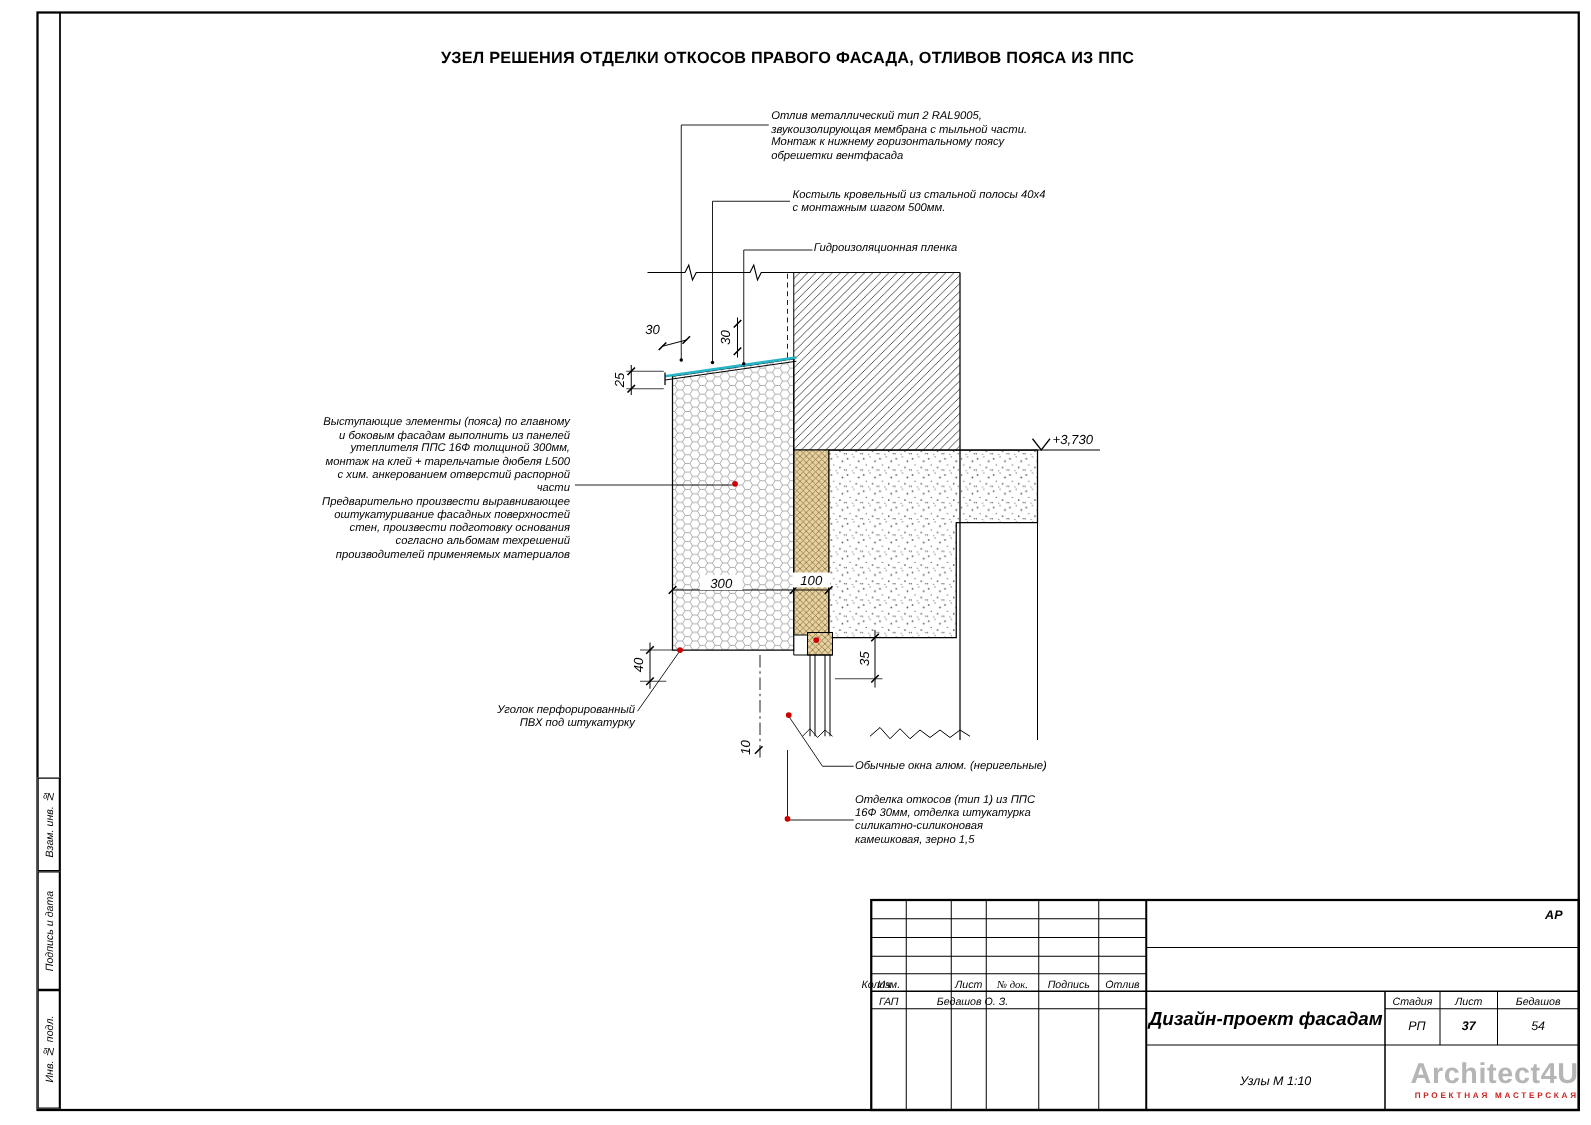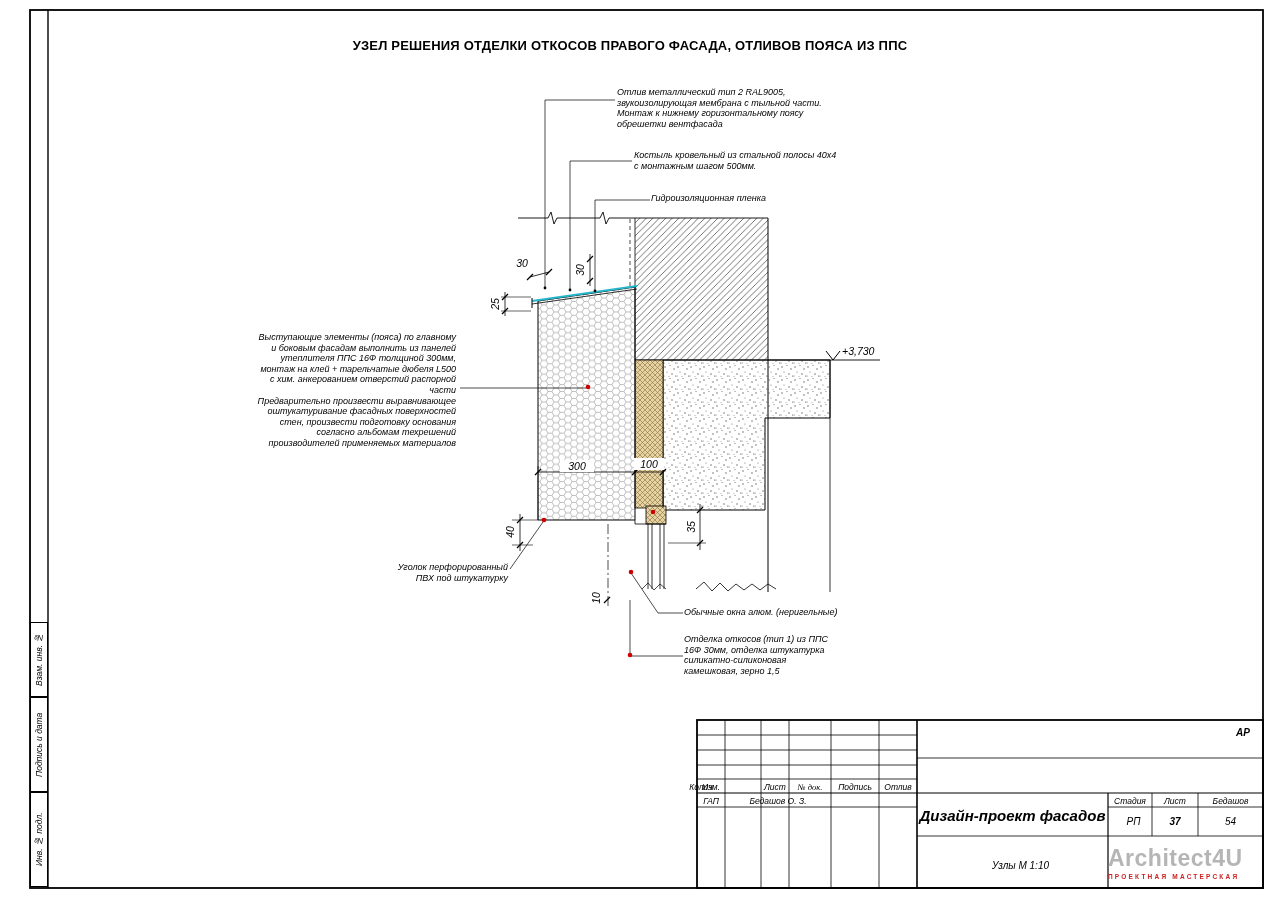--- a/index.html
+++ b/index.html
@@ -17,21 +17,21 @@
        font:italic 8.5px "Liberation Sans",sans-serif;}
   .tbt{position:absolute;display:flex;align-items:center;justify-content:center;
        font:italic 8.5px "Liberation Sans",sans-serif;}
   .tbt.rightal{justify-content:flex-end;}
   .project-name{font:italic 600 15px "Liberation Sans",sans-serif;}
   .code-ap{font:italic 700 10px "Liberation Sans",sans-serif;}
   .node-scale{font:italic 10px "Liberation Sans",sans-serif;}
   .logo-main{font:700 23px "Liberation Sans",sans-serif;color:#b5b5b5;letter-spacing:.5px;}
   .logo-sub{font:700 6.5px "Liberation Sans",sans-serif;color:#cc2222;letter-spacing:2.2px;margin-top:1px;}
   .logo-box{position:absolute;left:1108px;top:838px;width:155px;height:48px;
-       display:flex;flex-direction:column;align-items:flex-start;justify-content:center;}
+       display:flex;flex-direction:column;align-items:flex-end;justify-content:center;}
 </style>
 </head>
 <body>
 
 <div class="page">
 
   <svg class="draw" width="1273" height="900" viewBox="0 0 1273 900">
     <defs>
       <pattern id="hatchDiag" patternUnits="userSpaceOnUse" width="6.5" height="6.5">
         <path d="M-1,1 L1,-1 M0,6.5 L6.5,0 M5.5,7.5 L7.5,5.5" stroke="#3a3a3a" stroke-width="0.7"></path>
@@ -229,21 +229,21 @@
   <div class="tbt" style="left:697px;top:780px;width:28px;height:13px;">Изм.</div>
   <div class="tbt" style="left:683px;top:780px;width:36px;height:14px;">Колич</div>
   <div class="tbt" style="left:761px;top:780px;width:28px;height:13px;">Лист</div>
   <div class="tbt" style="left:789px;top:780px;width:42px;height:13px;font-family:Liberation Serif, serif;">№ док.</div>
   <div class="tbt" style="left:831px;top:780px;width:48px;height:13px;text-align:right;">Подпись</div>
   <div class="tbt" style="left:879px;top:780px;width:38px;height:13px;">Отлив</div>
 
   <div class="tbt" style="left:697px;top:794px;width:28px;height:13px;">ГАП</div>
   <div class="tbt" style="left:725px;top:794px;width:106px;height:13px;">Бедашов О. З.</div>
 
-  <div class="tbt project-name" style="left:917px;top:795px;width:191px;height:40px;">Дизайн-проект фасадов</div>
+  <div class="tbt project-name" style="left:917px;top:795px;width:191px;height:40px;">Дизайн-проект фасадам</div>
 
   <div class="tbt" style="left:1108px;top:794px;width:44px;height:13px;">Стадия</div>
   <div class="tbt" style="left:1152px;top:794px;width:46px;height:13px;">Лист</div>
   <div class="tbt" style="left:1198px;top:794px;width:65px;height:13px;">Бедашов</div>
 
   <div class="tbt" style="left:1108px;top:808px;width:51px;height:27px;font-size:10px;">РП</div>
   <div class="tbt" style="left:1152px;top:808px;width:46px;height:27px;font-size:10px;font-weight:bold;">37</div>
   <div class="tbt" style="left:1198px;top:808px;width:65px;height:27px;font-size:10px;">54</div>
 
   <div class="tbt node-scale" style="left:925px;top:838px;width:191px;height:22px;margin-top:16px;">Узлы М 1:10</div>

